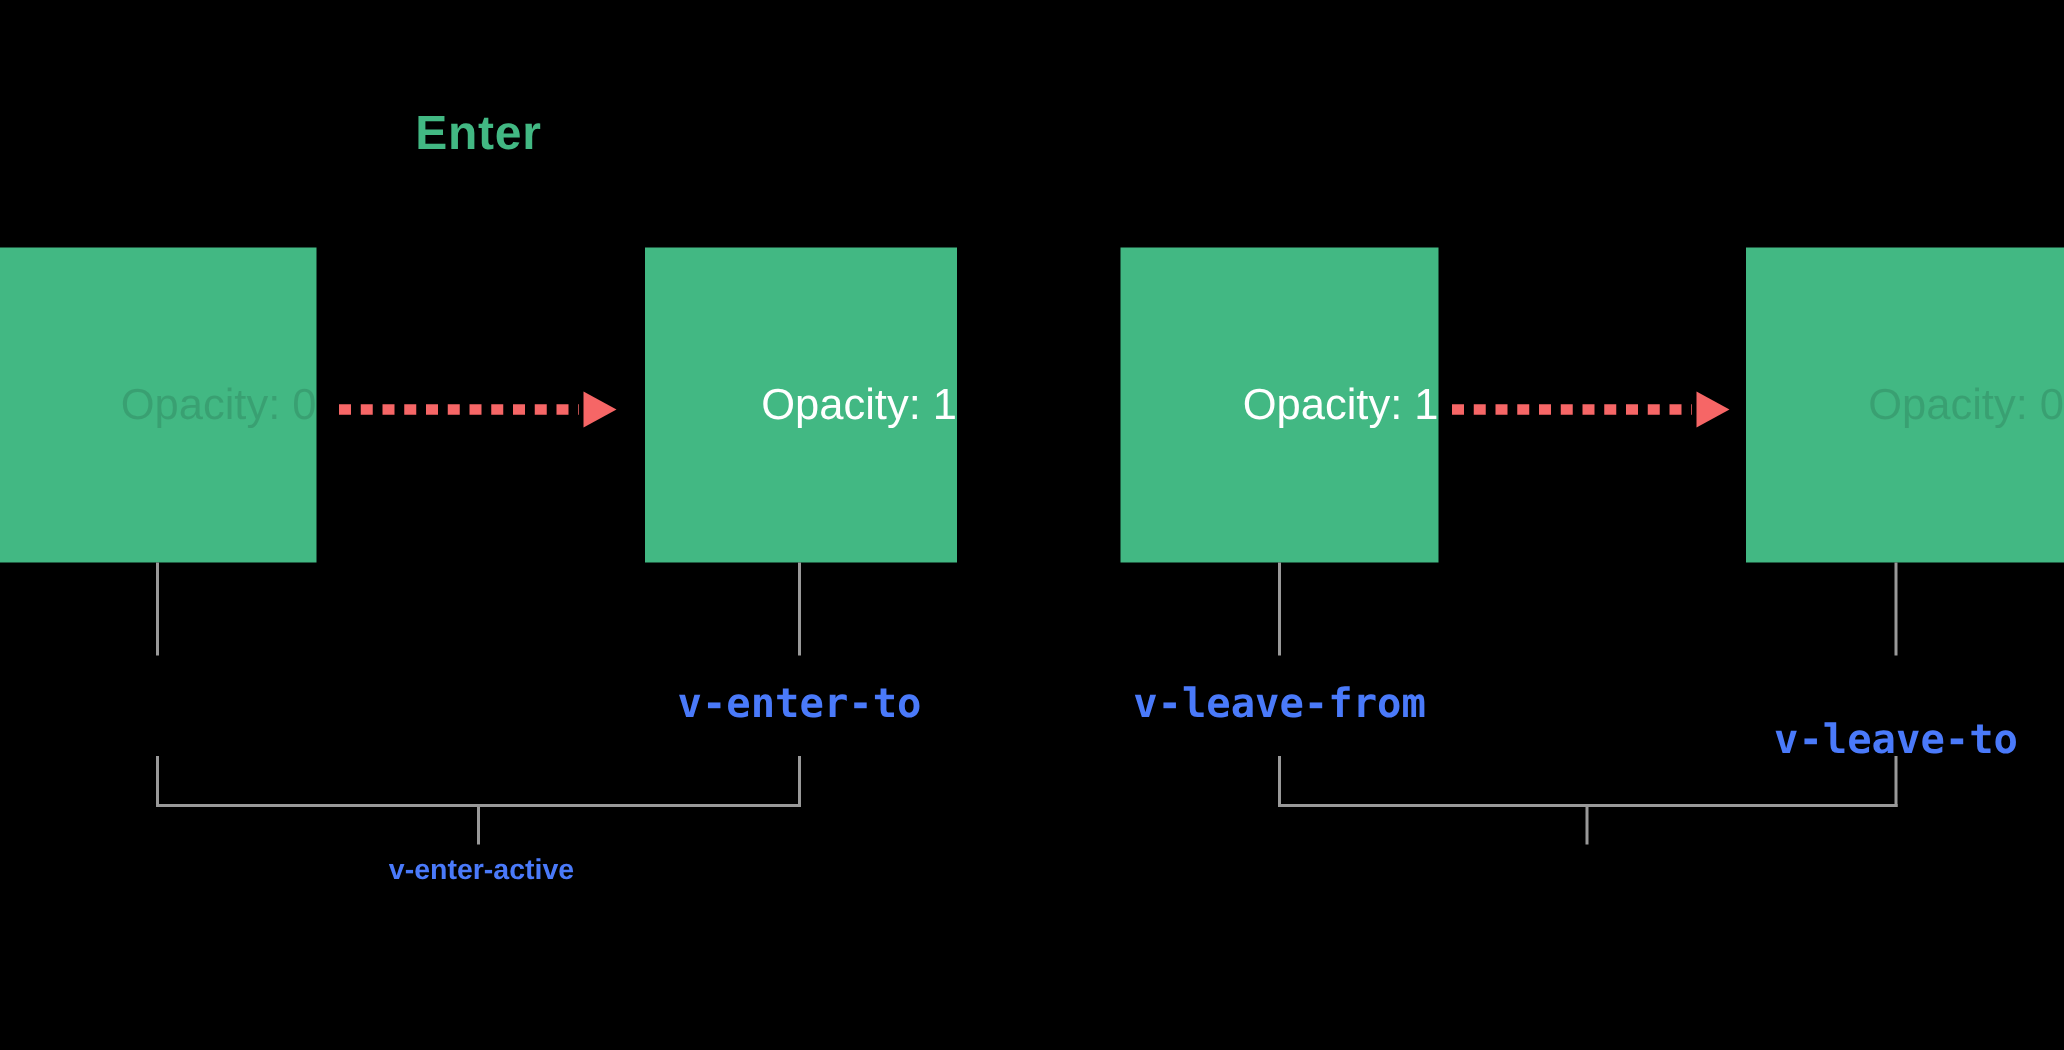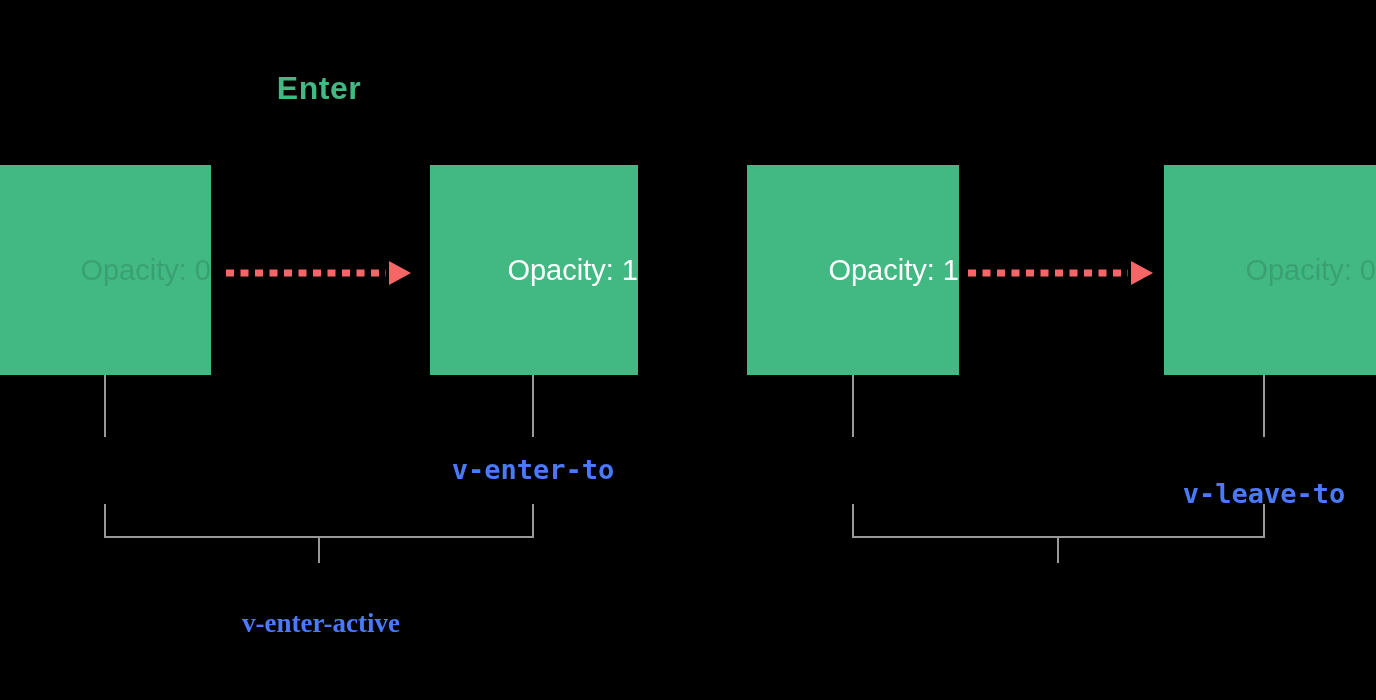--- a/index.html
+++ b/index.html
@@ -80,25 +80,25 @@
   .leave .bracket-v.left{left:107px;}
   .leave .bracket-v.right{left:518px;}
   .bracket-h{height:2px;top:536px;}
   .enter .bracket-h{left:104px;width:430px;}
   .leave .bracket-h{left:107px;width:413px;}
   .bracket-stem{width:2px;top:538px;height:25px;}
   .enter .bracket-stem{left:318px;}
   .leave .bracket-stem{left:312px;}
 
   .active-label{
-    position:absolute;top:607px;
+    position:absolute;top:565px;
     transform:translateX(-50%);
-    font-family:Liberation Serif, serif;
+    font-family:Liberation Sans, sans-serif;
     font-weight:bold;
-    font-size:27px;line-height:32px;
+    font-size:19px;line-height:32px;
     color:var(--blue);
     white-space:nowrap;
   }
   .enter .active-label{left:321px;}
   .leave .active-label{left:314px;}
 </style>
 </head>
 <body>
 
 <div class="canvas">
@@ -143,20 +143,21 @@
       <polygon points="167,2 189,14 167,26" fill="#f66666"></polygon>
     </svg>
 
     <div class="box to faded">
       <span class="box-label">Opacity: 0</span>
     </div>
 
     <div class="connector from"></div>
     <div class="connector to"></div>
 
+    <div class="class-label from">v-leave-from</div>
     <div class="class-label to">v-leave-to</div>
 
     <div class="bracket-line bracket-v left"></div>
     <div class="bracket-line bracket-v right"></div>
     <div class="bracket-line bracket-h"></div>
     <div class="bracket-line bracket-stem"></div>
 
   </div>
 
 </div>

